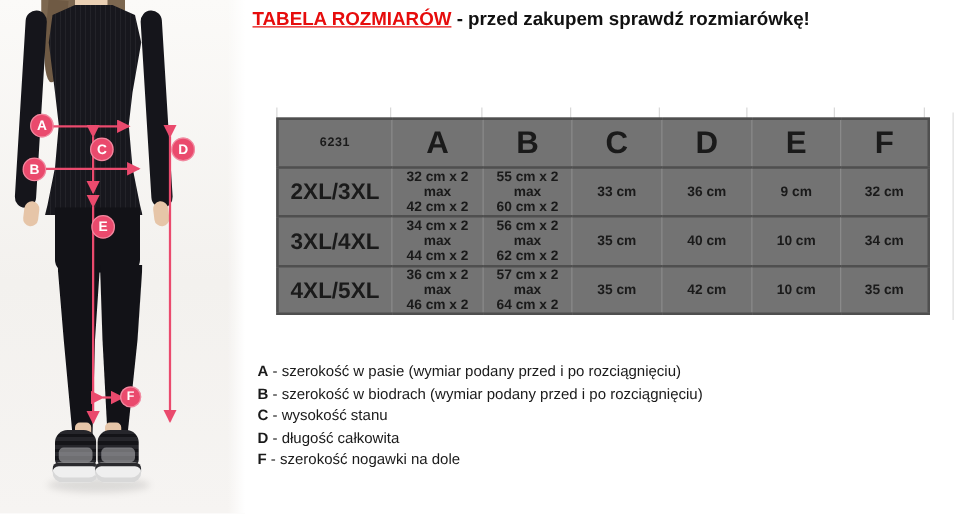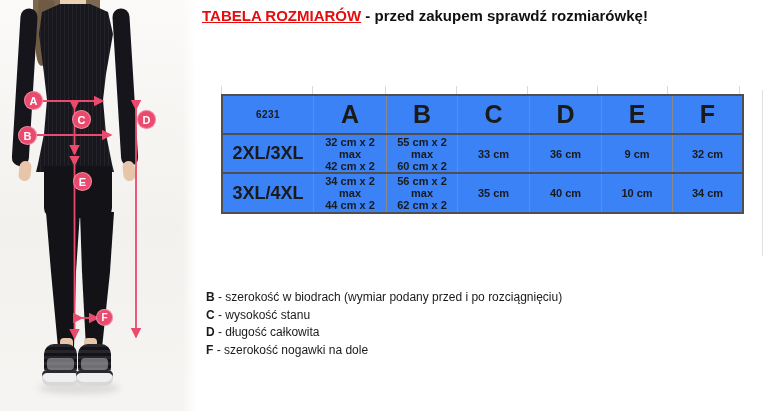--- a/index.html
+++ b/index.html
@@ -60,21 +60,21 @@
     box-shadow:0 0 0 1px rgba(255,255,255,0.35) inset;
   }
   
   #title{position:absolute;left:202px;top:7px;font-size:15px;font-weight:bold;white-space:nowrap;}
   #title .hl{color:#e60c0c;text-decoration:underline;}
   #bullets{position:absolute;left:208px;top:29px;margin:0;padding-left:14px;font-size:13px;font-weight:bold;}
   #bullets li{line-height:18px;}
   
   #size-table{
     position:absolute;left:221px;top:94px;border-collapse:collapse;table-layout:fixed;
-    background:#3b82f6;
+    background:#737373;
   }
   #size-table td{
     border:1px solid #8a8a8a;text-align:center;vertical-align:middle;padding:0;
     font-weight:bold;color:#1a1a1a;
   }
   #size-table tr td{border-top:2px solid #4f4f4f;border-bottom:2px solid #4f4f4f;}
   #size-table{border:2px solid #4f4f4f;}
   .col-label{width:90px;} .col-a{width:72px;} .col-b{width:70px;} .col-c{width:71px;}
   .col-d{width:71px;} .col-e{width:70px;} .col-f{width:69px;}
   .row-head{height:39px;} .row-1{height:39px;} .row-2{height:40px;} .row-3{height:36px;}
@@ -191,23 +191,37 @@
 max
 44 cm x 2</td>
       <td class="val-cell">56 cm x 2
 max
 62 cm x 2</td>
       <td class="val-cell">35 cm</td>
       <td class="val-cell">40 cm</td>
       <td class="val-cell">10 cm</td>
       <td class="val-cell">34 cm</td>
     </tr>
+    <tr class="row-3">
+      <td class="size-cell">4XL/5XL</td>
+      <td class="val-cell">36 cm x 2
+max
+46 cm x 2</td>
+      <td class="val-cell">57 cm x 2
+max
+64 cm x 2</td>
+      <td class="val-cell">35 cm</td>
+      <td class="val-cell">42 cm</td>
+      <td class="val-cell">10 cm</td>
+      <td class="val-cell">35 cm</td>
+    </tr>
   </tbody>
     </table>
 
   <div id="legend">
+    <div><span class="ltr">A</span> <span>- szerokość w pasie (wymiar podany przed i po rozciągnięciu)</span></div>
     <div><span class="ltr">B</span> <span>- szerokość w biodrach (wymiar podany przed i po rozciągnięciu)</span></div>
     <div><span class="ltr">C</span> <span>- wysokość stanu</span></div>
     <div><span class="ltr">D</span> <span>- długość całkowita</span></div>
     <div><span class="ltr">F</span> <span>- szerokość nogawki na dole</span></div>
   </div>
 
 </div>
 
 </body></html>

